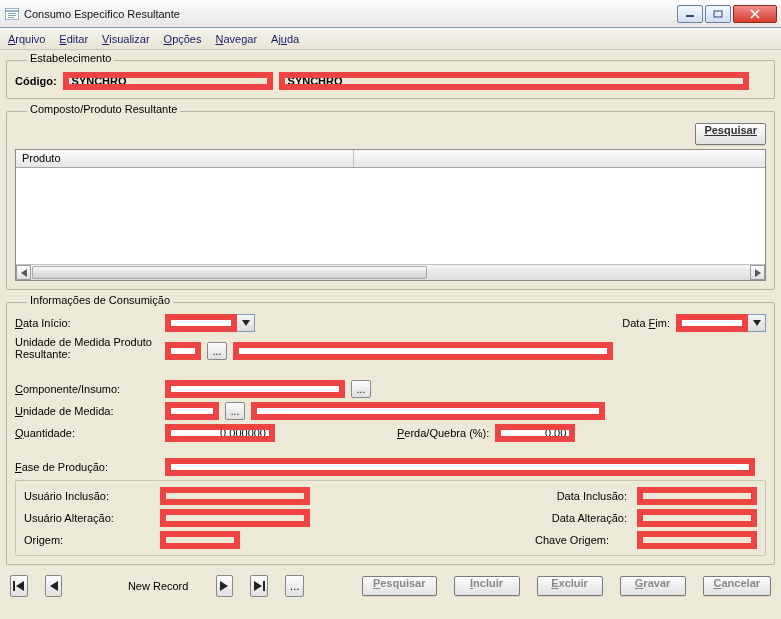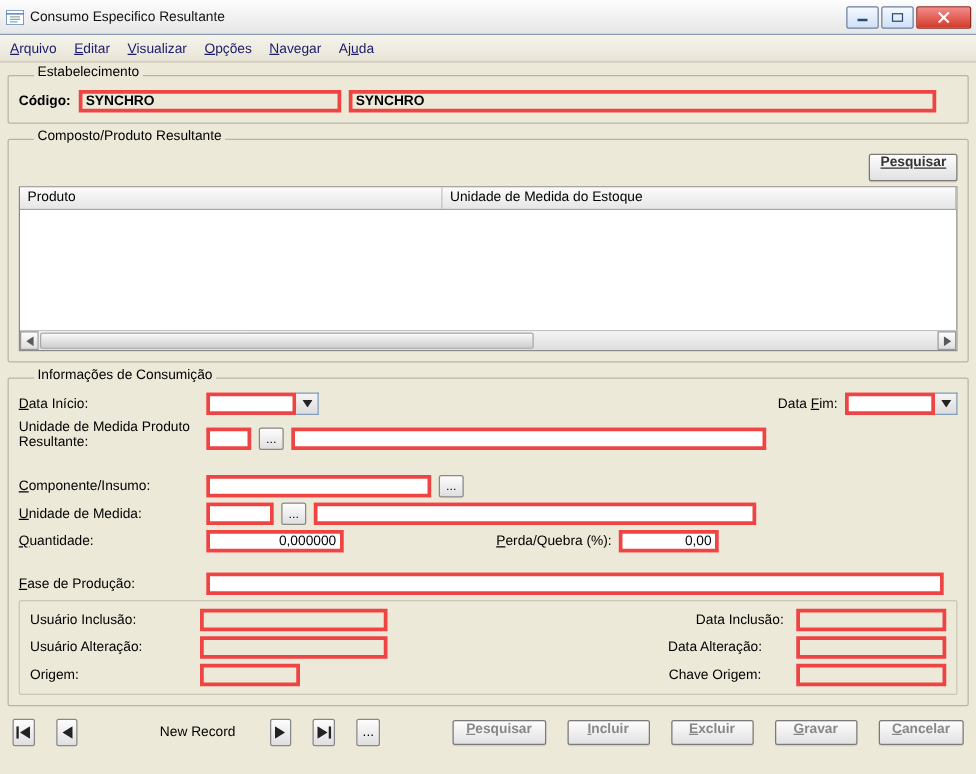--- a/index.html
+++ b/index.html
@@ -16,21 +16,21 @@
 .menubar span { cursor: default; }
 .menubar span u { text-decoration: underline; }
 
 .client { padding: 4px 6px 6px 6px; }
 
 fieldset { border: 1px solid #b7b5a8; padding: 6px 8px 8px 8px; margin-bottom: 6px; position: relative; border-radius: 2px; background: #ece9d8; }
 fieldset > legend { padding: 0 3px; position: relative; top: -2px; margin-left: 12px; }
 
 .label { color: #000; }
 
-input.txt { height: 18px; border: 3px solid #ef4444; background: #fff; padding: 0 3px; font-weight: normal; }
+input.txt { height: 18px; border: 6px solid #ef4444; background: #fff; padding: 0 3px; font-weight: normal; }
 input.ro { background: #ece9d8; }
 input.bold { font-weight: bold; }
 
 .btn { height: 20px; border: 1px solid #7a7a7a; background: linear-gradient(#fdfdfd,#e1e1e1); border-radius: 2px; padding: 0 10px; display:inline-flex;align-items:flex-start;justify-content:center; color:#333; cursor:default; box-shadow: 0 1px 0 rgba(0,0,0,0.1); font-weight: bold;}
 .btn.disabled { color:#888; }
 .smallbtn { width: 20px; height: 18px; border: 1px solid #888; background: linear-gradient(#fdfdfd,#dfdfdf); border-radius: 2px; display:inline-flex;align-items:center;justify-content:center; font-size:10px;}
 .combobtn { width: 18px; height: 18px; border: 1px solid #7f9db9; border-left: none; background: linear-gradient(#f5f5f5,#dcdcdc); display:inline-flex;align-items:center;justify-content:center; }
 
 .row { display: flex; align-items: center; gap: 6px; }
 
@@ -108,21 +108,20 @@
   <fieldset>
     <legend>Composto/Produto Resultante</legend>
     <div class="row" style="justify-content:flex-end; margin-bottom:4px;">
       <button class="btn" style="padding:0 8px;height:22px">
           <span style="text-decoration:underline">Pesquisar</span>
         </button>
     </div>
     <div class="grid">
       <div class="grid-header">
         <div class="col" style="width:338px">Produto</div>
-        <div class="col" style="flex:1">Unidade de Medida do Estoque</div>
       </div>
       <div class="grid-body"></div>
       <div class="grid-scroll">
         <div class="arrow">
             <svg width="6" height="8">
               <polygon points="6,0 6,8 0,4" fill="#5a5a5a"></polygon>
             </svg>
           </div>
         <div class="track">
             <div style="height:13px;width:55%;margin:1px;background:linear-gradient(#f8f8f8,#cfcfcf);border:1px solid #a8a8a8;border-radius:2px"></div>
@@ -196,21 +195,21 @@
     <div class="subblock">
       <div class="row" style="margin-bottom:4px">
         <span class="label" style="width:130px">Usuário Inclusão:</span>
         <input class="txt ro" style="width: 150px;" readonly="">
         <span class="right label" style="width:110px;text-align:right;margin-right:4px">Data Inclusão:</span>
         <input class="txt ro" style="width: 120px;" readonly="">
       </div>
       <div class="row" style="margin-bottom:4px">
         <span class="label" style="width:130px">Usuário Alteração:</span>
         <input class="txt ro" style="width: 150px;" readonly="">
-        <span class="right label" style="width:110px;text-align:center;margin-right:4px">Data Alteração:</span>
+        <span class="right label" style="width:110px;text-align:right;margin-right:4px">Data Alteração:</span>
         <input class="txt ro" style="width: 120px;" readonly="">
       </div>
       <div class="row">
         <span class="label" style="width:130px">Origem:</span>
         <input class="txt ro" style="width: 80px;" readonly="">
         <span class="right label" style="width:110px;text-align:center;margin-right:4px">Chave Origem:</span>
         <input class="txt ro" style="width: 120px;" readonly="">
       </div>
     </div>
   </fieldset>

